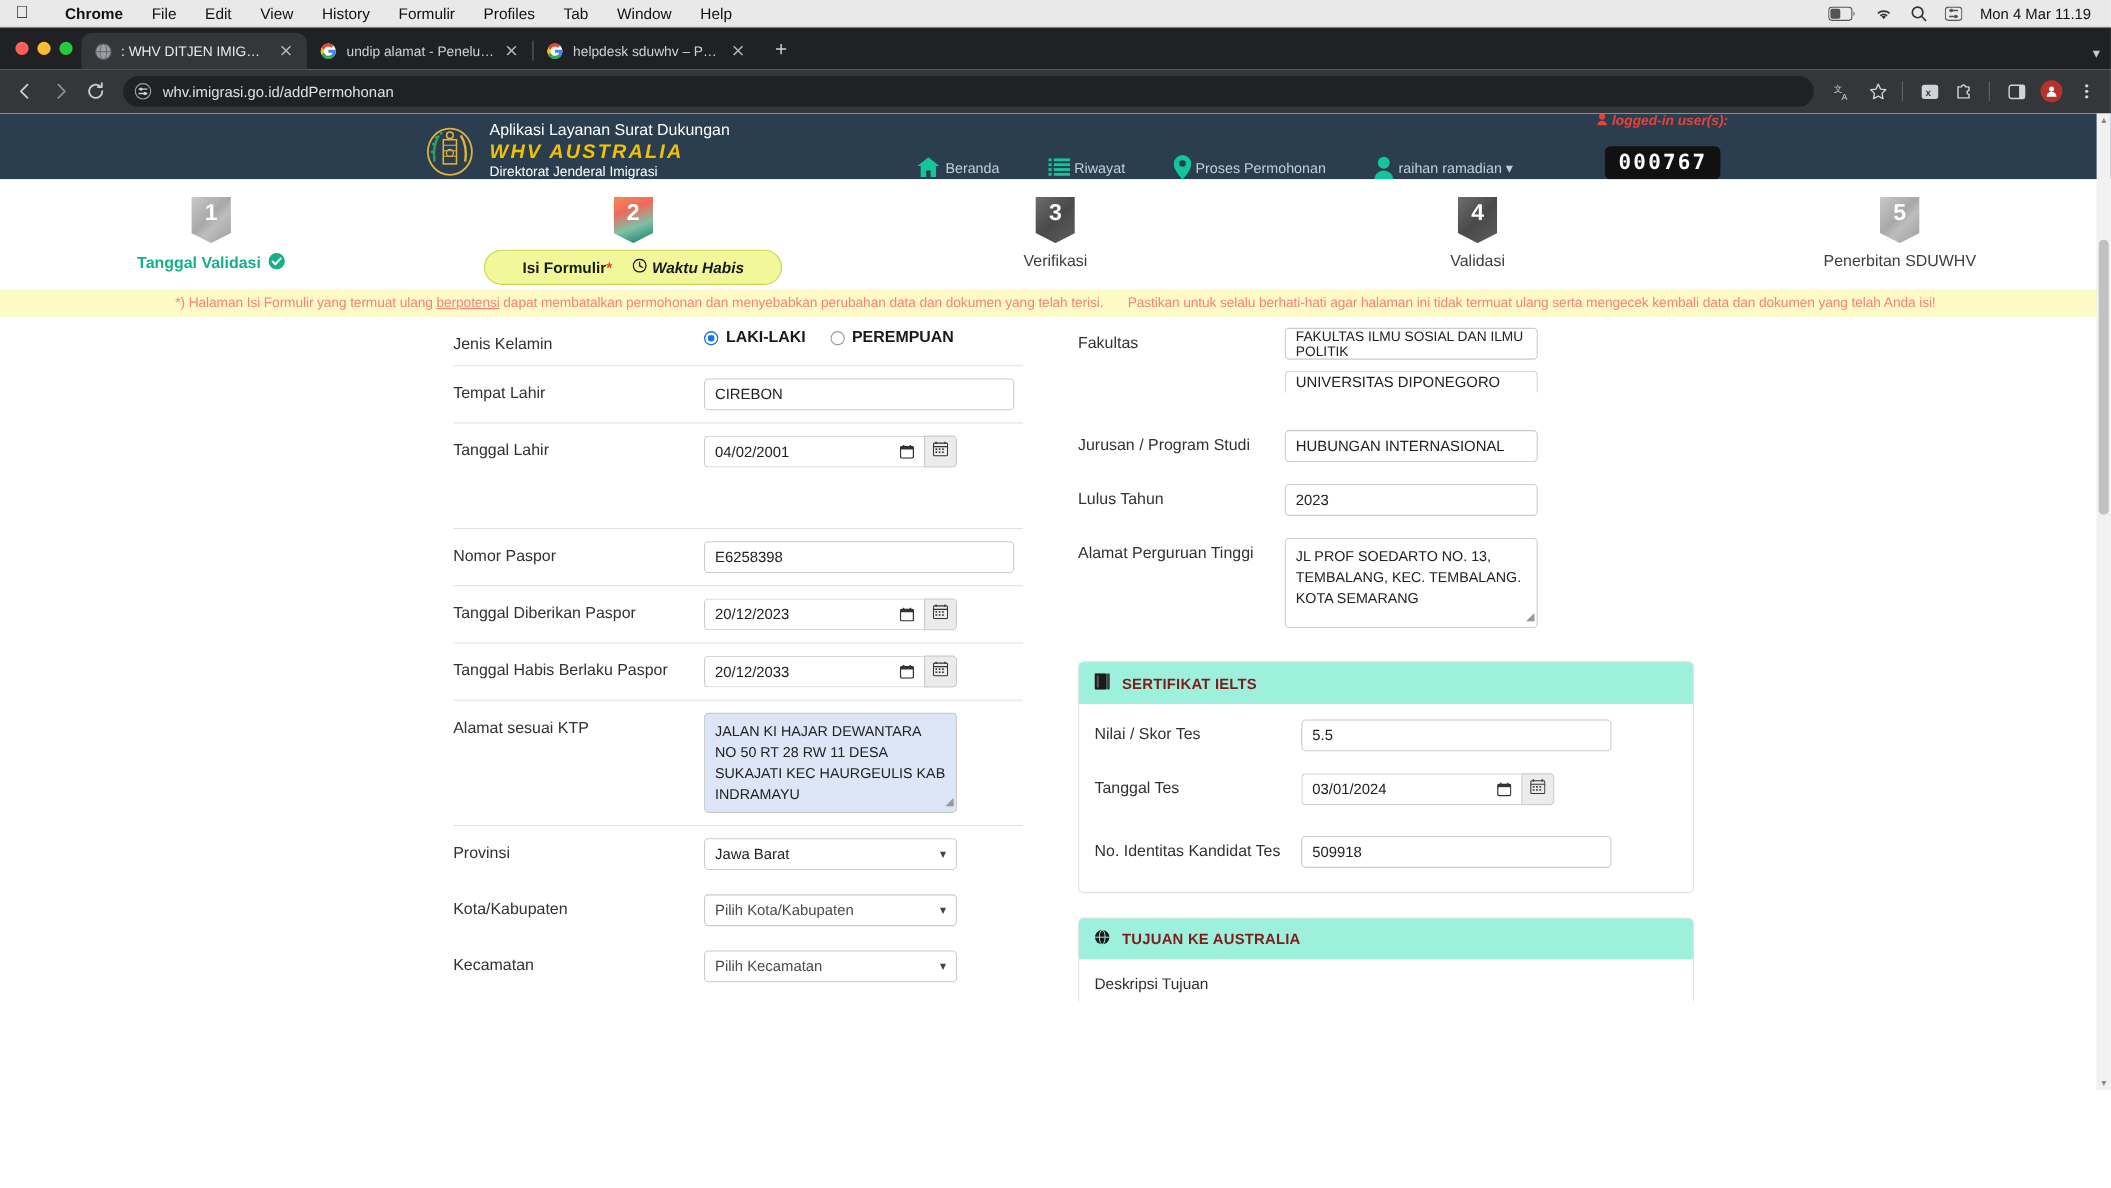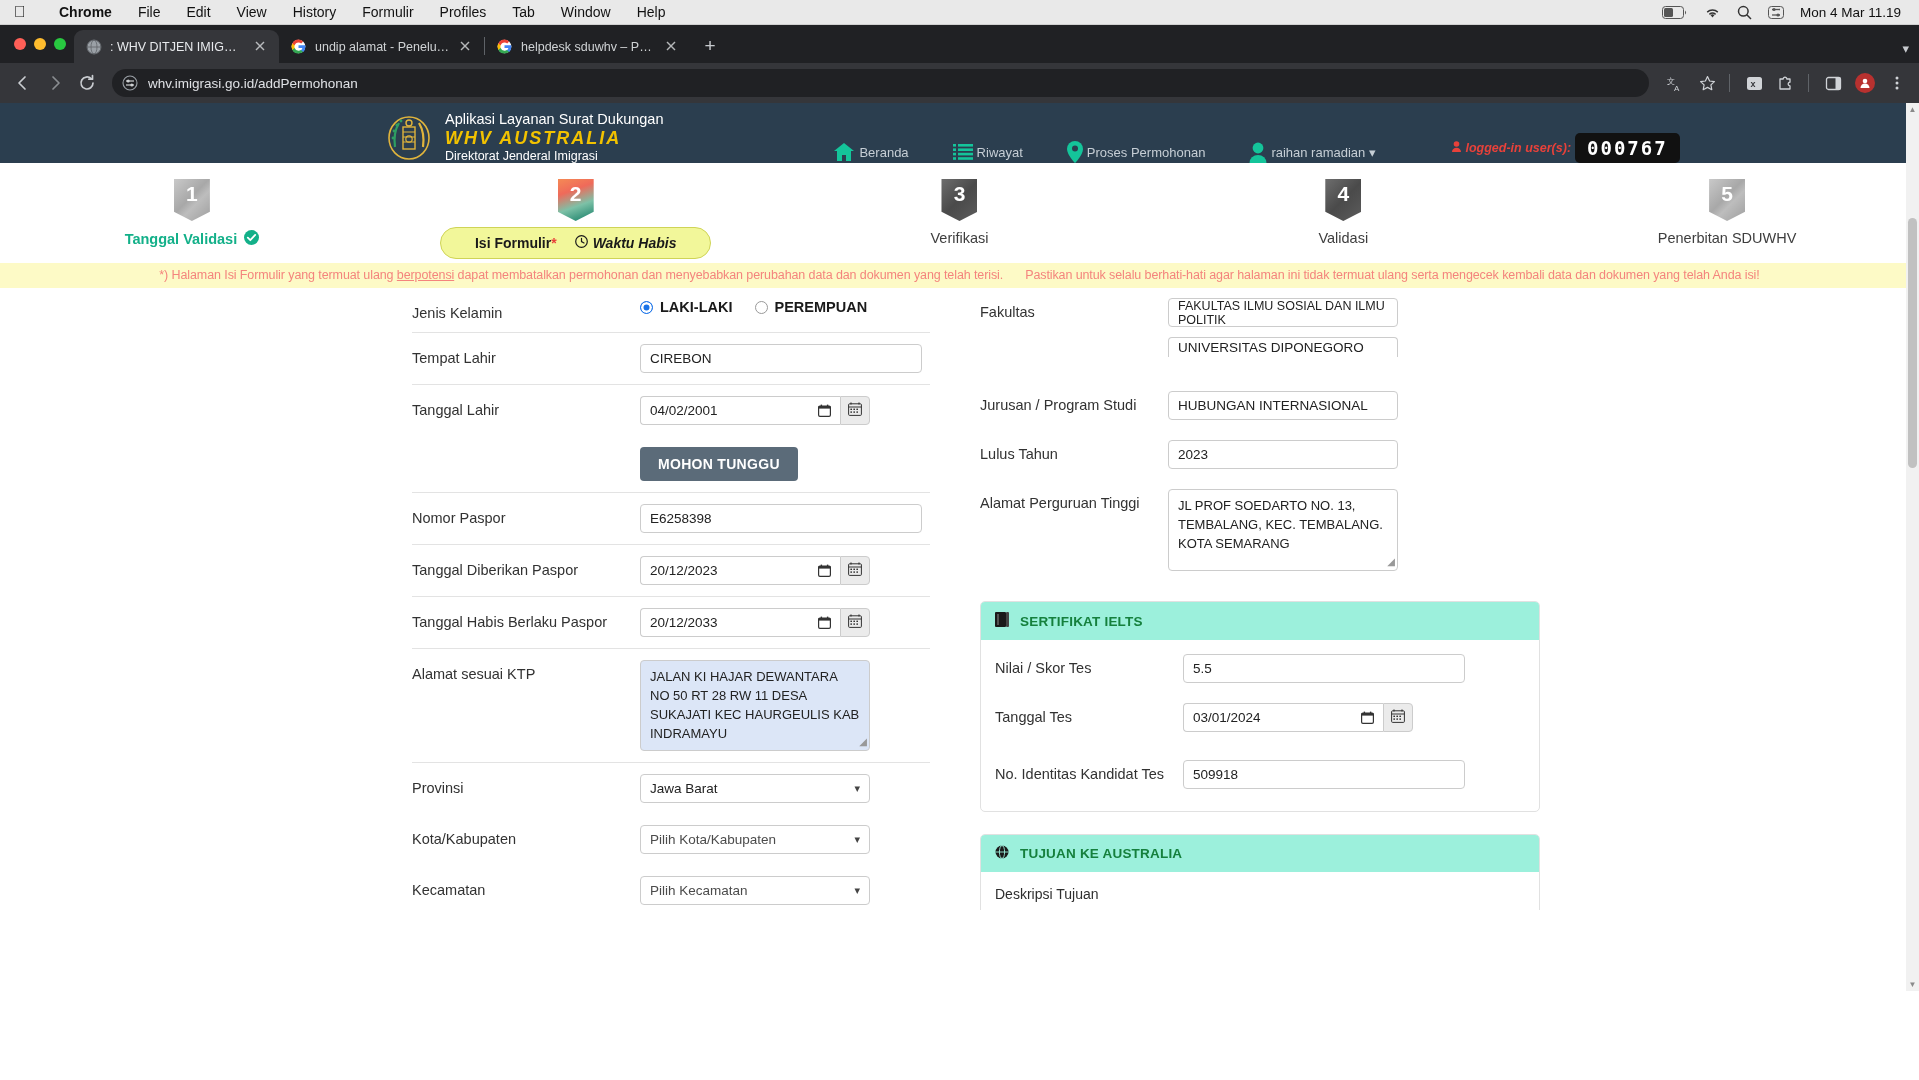--- a/index.html
+++ b/index.html
@@ -84,21 +84,21 @@
   .brand .b3 { color: #ffffff; font-size: 12.5px; }
 
   .mainnav { display: flex; align-items: center; gap: 0; margin-left: 148px; }
   .navitem {
     display: flex; flex-direction: row; align-items: center; gap: 4px;
     padding: 0 22px; color: #c6ced5; font-size: 13px; min-width: 70px;
   }
   .navitem .nicon { color: #14c49a; display: flex; align-items: center; justify-content: center; height: 22px; }
   .navitem .nlbl { white-space: nowrap; }
 
-  .loggedin { margin-left: 55px; display: flex; align-items: center; gap: 4px; }
+  .loggedin { margin-left: 55px; display: flex; flex-direction: column; align-items: center; gap: 16px; }
   .loggedin .li-lbl { color: #e8413a; font-size: 12.5px; font-style: italic; font-weight: bold; display:flex; align-items:center; gap:4px; }
   .counter {
     background: #111; color: #fff; border-radius: 5px;
     padding: 4px 12px; font-family: "DejaVu Sans Mono", monospace;
     font-size: 19px; letter-spacing: 2px; font-weight: bold;
   }
 
   
   .stepper { display: flex; background: #fff; padding: 16px 0 4px; position: relative; }
   .step { flex: 1; display: flex; flex-direction: column; align-items: center; }
@@ -192,21 +192,21 @@
     background: #fff; font-size: 13.5px; color: #222; padding: 0 9px;
     display: flex; align-items: center; justify-content: space-between;
     font-family: "Liberation Sans", sans-serif;
   }
   .selbox .chev2 { color: #444; font-size: 11px; }
   .selbox.ph { color: #4b4b4b; }
 
   
   .panel { border: 1px solid #e1e1e1; border-radius: 5px; margin-bottom: 22px; background:#fff; }
   .panel-head {
-    background: #9cf0dc; color: #15803d; font-weight: bold; font-size: 13.5px;
+    background: #9cf0dc; color: #7f1d1d; font-weight: bold; font-size: 13.5px;
     padding: 10px 14px; display: flex; align-items: center; gap: 11px;
     border-radius: 4px 4px 0 0; letter-spacing: .2px;
   }
   .panel-body { padding: 4px 14px 12px; }
   .panel-body .frow { padding: 10px 0; min-height: 40px; }
   .panel-body .flabel { width: 188px; flex: 0 0 188px; }
 
   .rightGrid .frow { padding: 10px 0; }
   .rightGrid .flabel { width: 188px; flex: 0 0 188px; }
   .rightGrid .inp, .rightGrid .ta { width: 230px; }
@@ -626,23 +626,20 @@
                     <rect x="8.4" y="9.4" width="1.6" height="1.4" fill="#333"></rect>
                   </svg>
               </span>
             </div>
           </div>
         </div>
       </div>
 
       <div class="frow nb">
         <div class="flabel"></div>
-        <div class="fctl">
-            <div class="btn-wait">MOHON TUNGGU</div>
-          </div>
       </div>
 
       <div class="frow">
         <div class="flabel">Nomor Paspor</div>
         <div class="fctl">
             <div class="inp">E6258398</div>
           </div>
       </div>
 
       <div class="frow">

